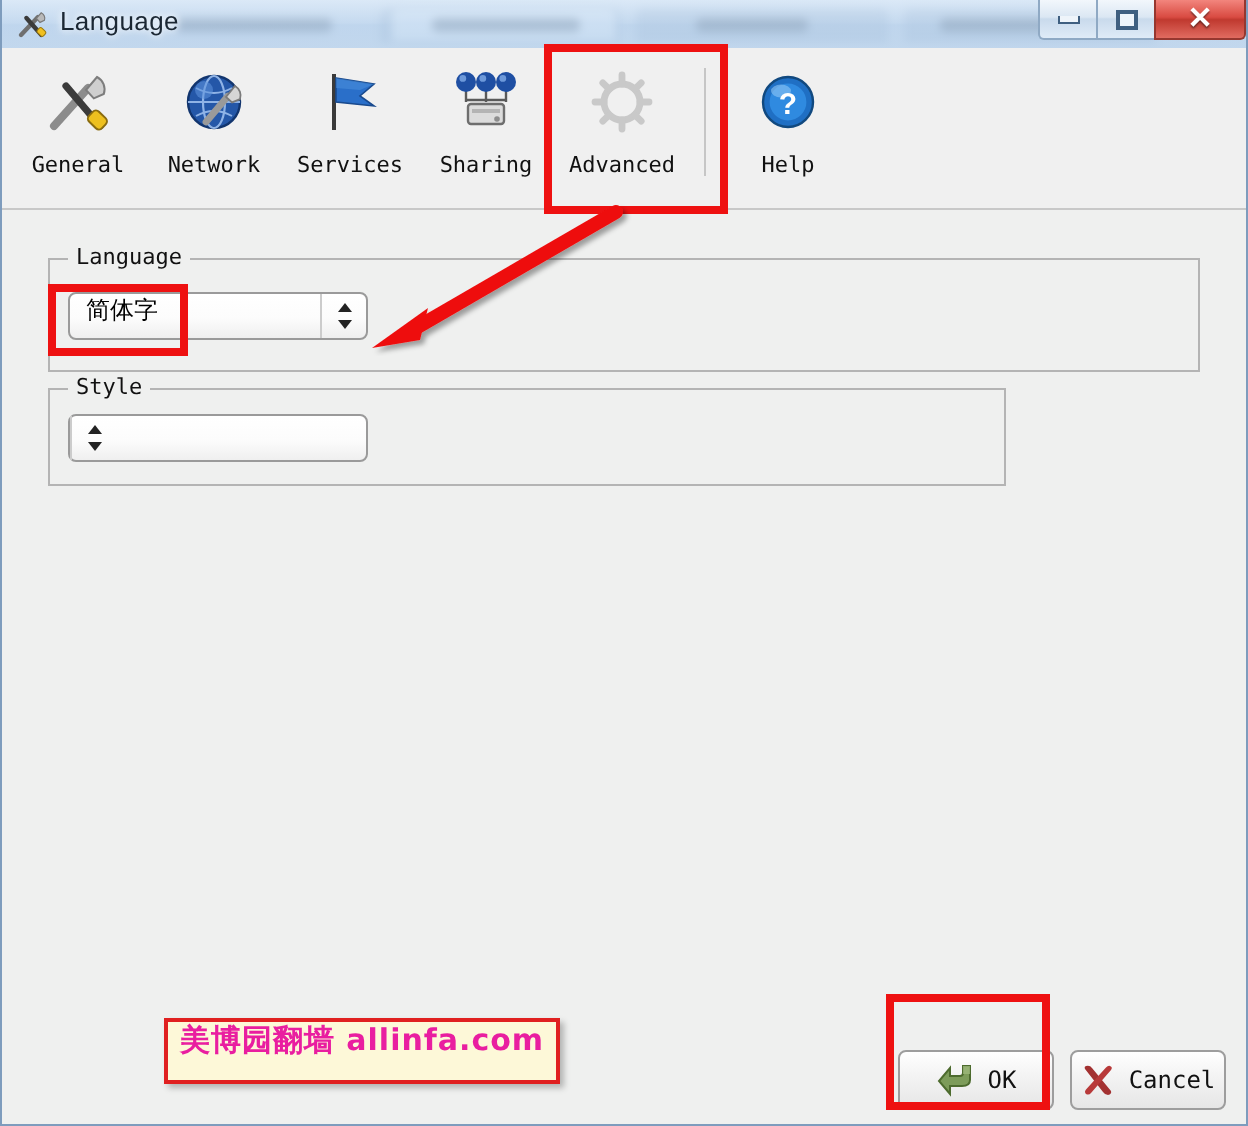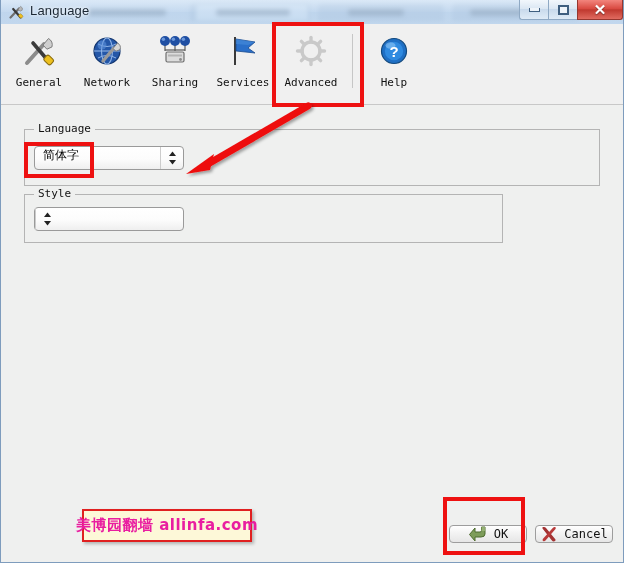--- a/index.html
+++ b/index.html
@@ -218,45 +218,45 @@
     flex-direction: column;
     align-items: center;
     justify-content: center;
     border-left: 1px solid #cccccc;
   }
 
   
   .dlgbtn {
     position: absolute;
     box-sizing: border-box;
-    height: 18px;
+    height: 30px;
     border: 1px solid #9d9d9d;
     border-radius: 4px;
     background: linear-gradient(180deg, #ffffff 0%, #f4f4f4 40%, #e6e6e6 100%);
     display: flex;
     align-items: center;
     justify-content: center;
     gap: 6px;
   }
   .dlgbtn .btn-label {
     font-family: "DejaVu Sans Mono", "Liberation Mono", monospace;
     font-size: 12px;
     color: #111111;
   }
 
   
   .watermark {
     position: absolute;
     left: 82px; top: 509px;
-    width: 170px; height: 33px;
+    width: 198px; height: 33px;
     box-sizing: border-box;
     background: #fdf8d8;
     border: 2px solid #e02020;
     display: flex;
-    align-items: center;
+    align-items: flex-start;
     justify-content: center;
     box-shadow: 2px 2px 3px rgba(0,0,0,0.25);
   }
   .watermark span {
     font-family: "DejaVu Sans", sans-serif;
     font-size: 15px;
     font-weight: bold;
     color: #e91ea0;
     letter-spacing: 0.5px;
     white-space: nowrap;
@@ -336,49 +336,49 @@
           <circle cx="17" cy="17" r="13" fill="none" stroke="#12356e" stroke-width="1.2"></circle>
           <ellipse cx="17" cy="17" rx="5.5" ry="13" fill="none" stroke="#8fb3e6" stroke-width="1.1"></ellipse>
           <line x1="4" y1="17" x2="30" y2="17" stroke="#8fb3e6" stroke-width="1.1"></line>
           <path d="M8 10 q9 5 18 0" fill="none" stroke="#8fb3e6" stroke-width="1"></path>
           <path d="M8 24 q9 -5 18 0" fill="none" stroke="#8fb3e6" stroke-width="1"></path>
           <circle cx="12" cy="11" r="4.5" fill="#5f93dd" opacity="0.55"></circle>
           <line x1="13" y1="27" x2="24" y2="14" stroke="#9a9a9a" stroke-width="3.4" stroke-linecap="round"></line>
           <path d="M23 14.5 L27.5 9 a5.5 5.5 0 0 1 2.5 6.6 l-4 1.6 Z" fill="#d6d6d6" stroke="#7b7b7b" stroke-width="0.9"></path>
         </svg>
         <div class="tb-label">Network</div>
+      </div>
+
+      <div class="tb-item">
+        <svg class="tb-icon" viewBox="0 0 34 34">
+          <line x1="9" y1="3" x2="9" y2="31" stroke="#3a3a3a" stroke-width="2"></line>
+          <path d="M10 5 L29 8 L22 14 L29 19 L10 17 Z" fill="#2a6fc9"></path>
+          <path d="M10 5 L29 8 L22 14 L29 19 L10 17 Z" fill="none" stroke="#194a8e" stroke-width="0.8"></path>
+          <path d="M10 5 L29 8 L22 11 L10 10 Z" fill="#4e93e0" opacity="0.5"></path>
+        </svg>
+        <div class="tb-label">Services</div>
       </div>
 
       <div class="tb-item">
         <svg class="tb-icon" viewBox="0 0 34 34">
           <line x1="7" y1="9" x2="7" y2="17" stroke="#5a5a5a" stroke-width="1.2"></line>
           <line x1="17" y1="9" x2="17" y2="17" stroke="#5a5a5a" stroke-width="1.2"></line>
           <line x1="27" y1="9" x2="27" y2="17" stroke="#5a5a5a" stroke-width="1.2"></line>
           <line x1="7" y1="16" x2="27" y2="16" stroke="#5a5a5a" stroke-width="1.2"></line>
           <circle cx="7" cy="7" r="5" fill="#1f4fa3"></circle>
           <circle cx="17" cy="7" r="5" fill="#1f4fa3"></circle>
           <circle cx="27" cy="7" r="5" fill="#1f4fa3"></circle>
           <circle cx="5.4" cy="5.2" r="1.7" fill="#7ba6e4" opacity="0.85"></circle>
           <circle cx="15.4" cy="5.2" r="1.7" fill="#7ba6e4" opacity="0.85"></circle>
           <circle cx="25.4" cy="5.2" r="1.7" fill="#7ba6e4" opacity="0.85"></circle>
           <rect x="8" y="18" width="18" height="10" rx="1.5" fill="#dcdcdc" stroke="#6e6e6e" stroke-width="1.2"></rect>
           <rect x="10" y="20.5" width="14" height="2" fill="#b4b4b4"></rect>
           <circle cx="22.5" cy="25.5" r="1.4" fill="#8d8d8d"></circle>
         </svg>
         <div class="tb-label">Sharing</div>
-      </div>
-
-      <div class="tb-item">
-        <svg class="tb-icon" viewBox="0 0 34 34">
-          <line x1="9" y1="3" x2="9" y2="31" stroke="#3a3a3a" stroke-width="2"></line>
-          <path d="M10 5 L29 8 L22 14 L29 19 L10 17 Z" fill="#2a6fc9"></path>
-          <path d="M10 5 L29 8 L22 14 L29 19 L10 17 Z" fill="none" stroke="#194a8e" stroke-width="0.8"></path>
-          <path d="M10 5 L29 8 L22 11 L10 10 Z" fill="#4e93e0" opacity="0.5"></path>
-        </svg>
-        <div class="tb-label">Services</div>
       </div>
 
 
       <div class="tb-item">
         <svg class="tb-icon" viewBox="0 0 34 34">
           <g fill="none" stroke="#c9c9c9" stroke-width="3.4">
             <circle cx="17" cy="17" r="9"></circle>
           </g>
           <g stroke="#c9c9c9" stroke-width="3.4" stroke-linecap="round">
             <line x1="17" y1="3.5" x2="17" y2="8"></line>

